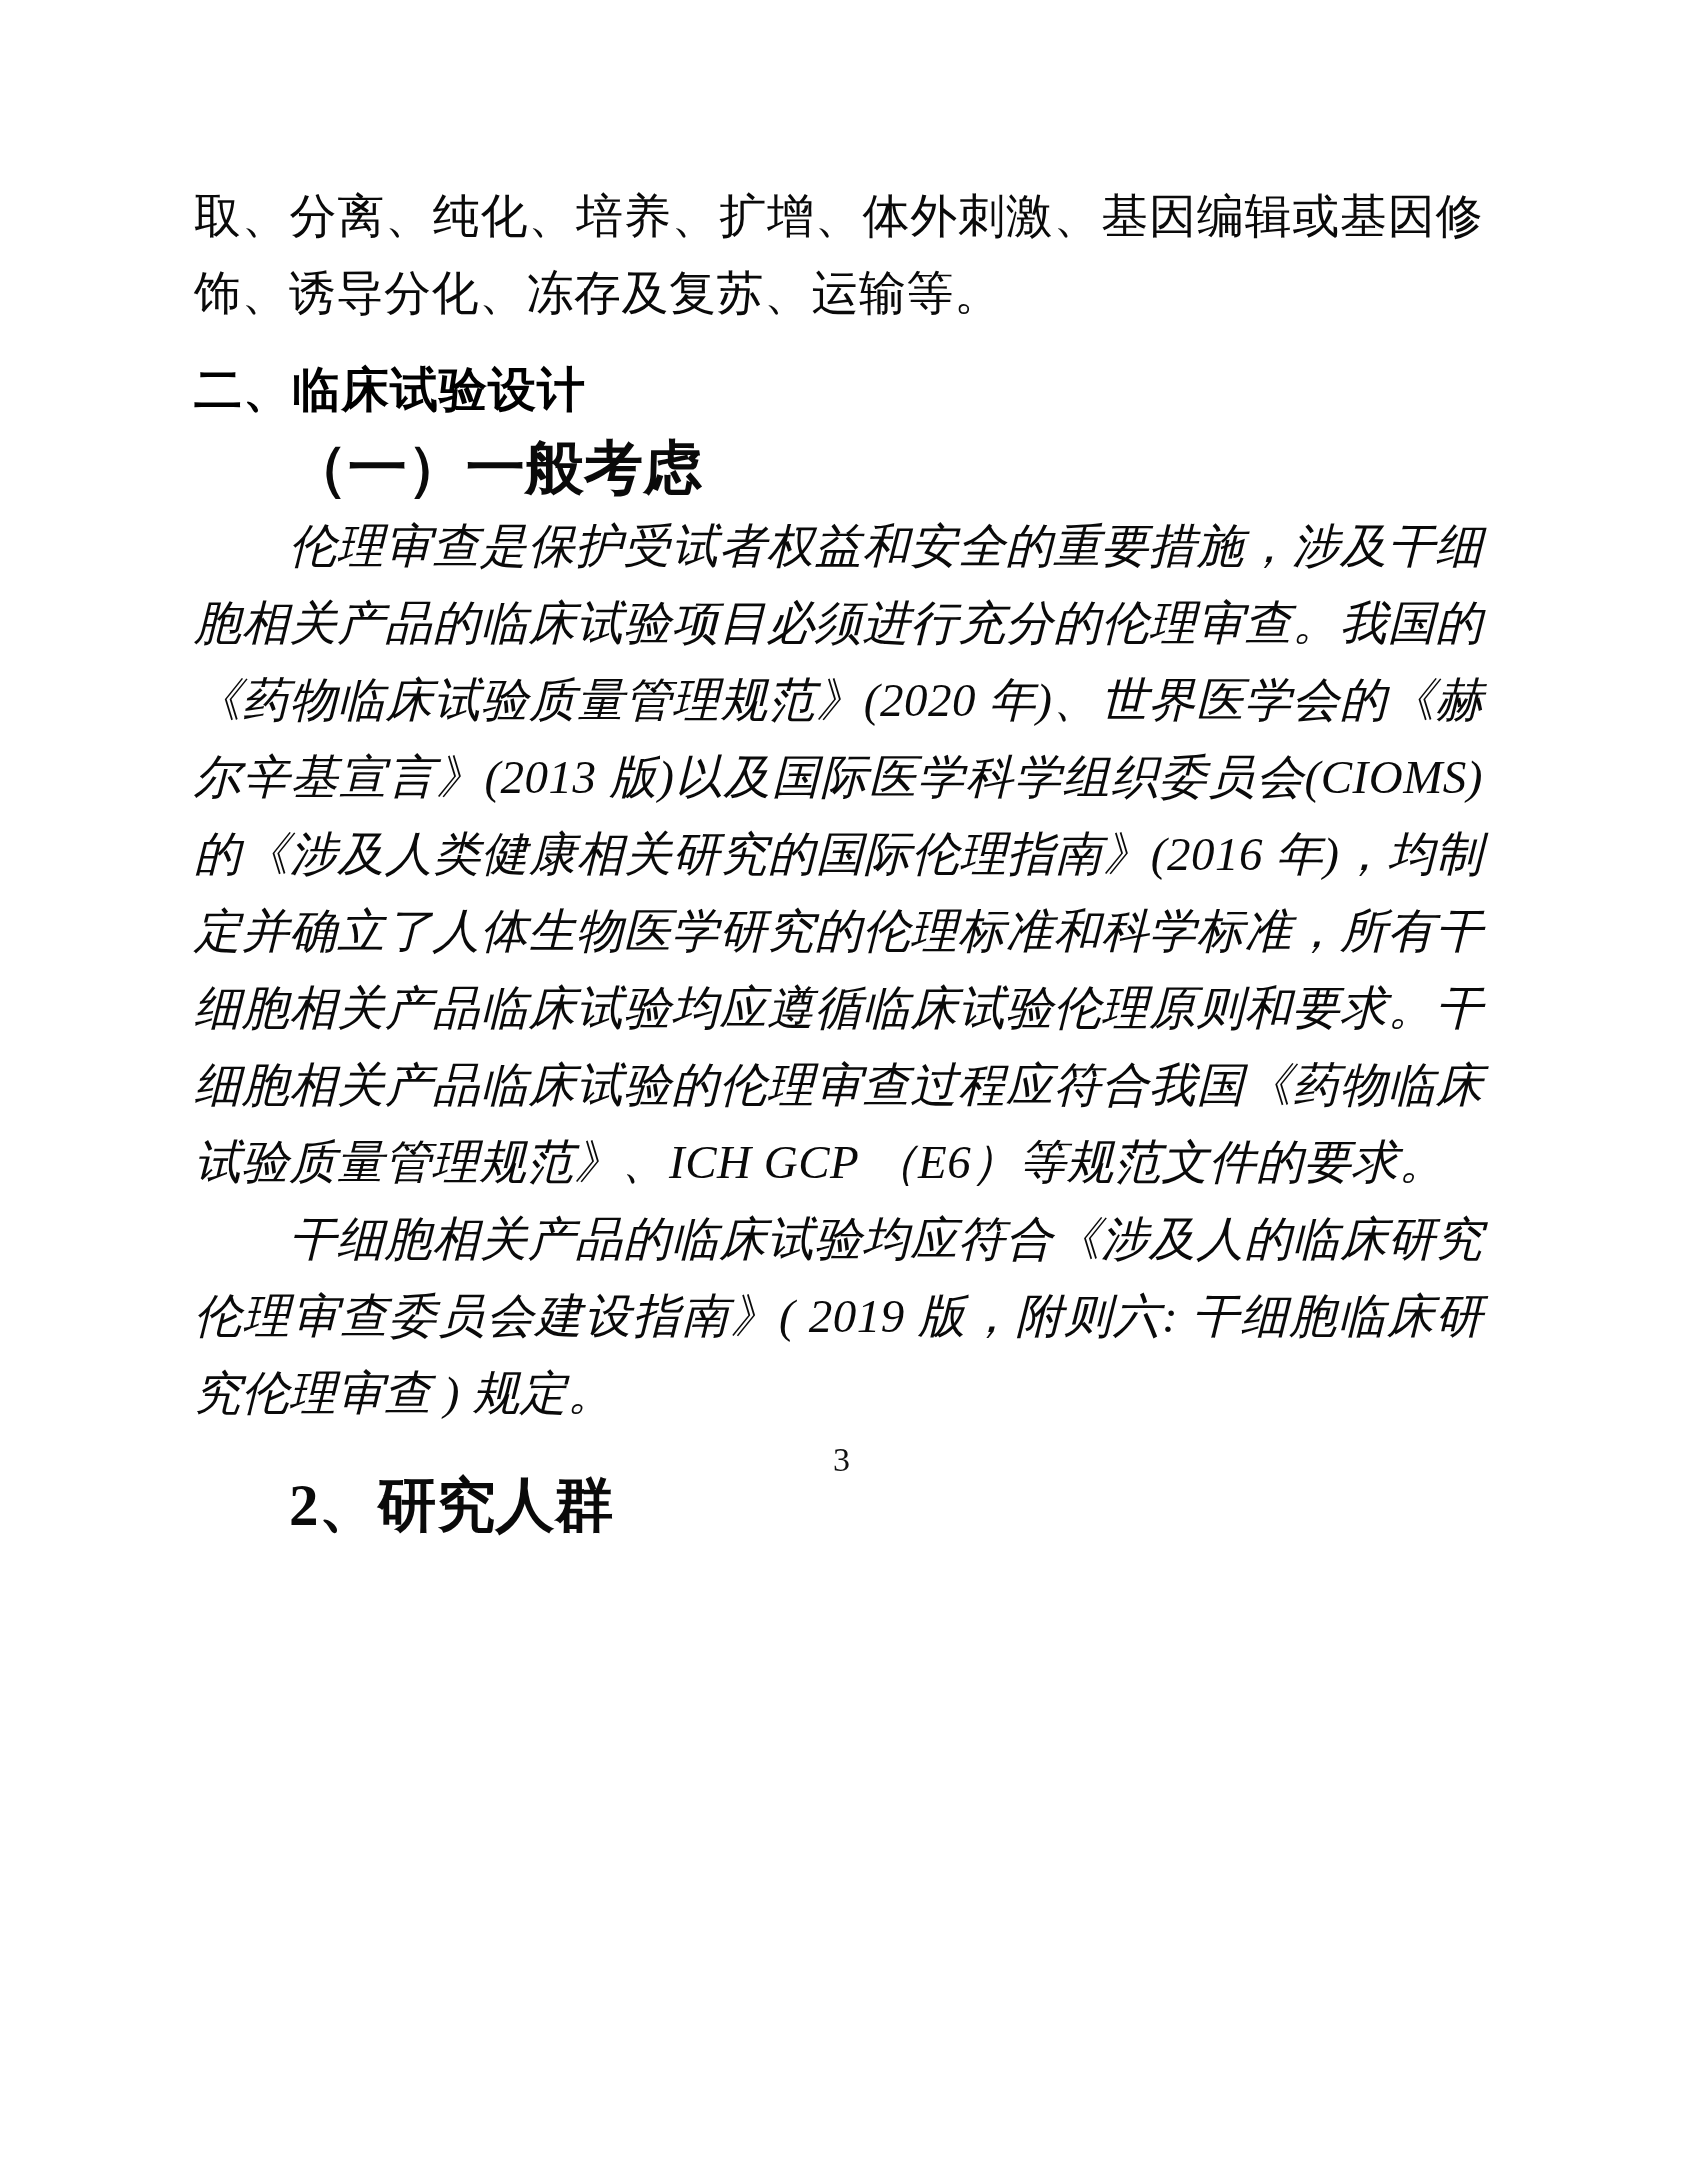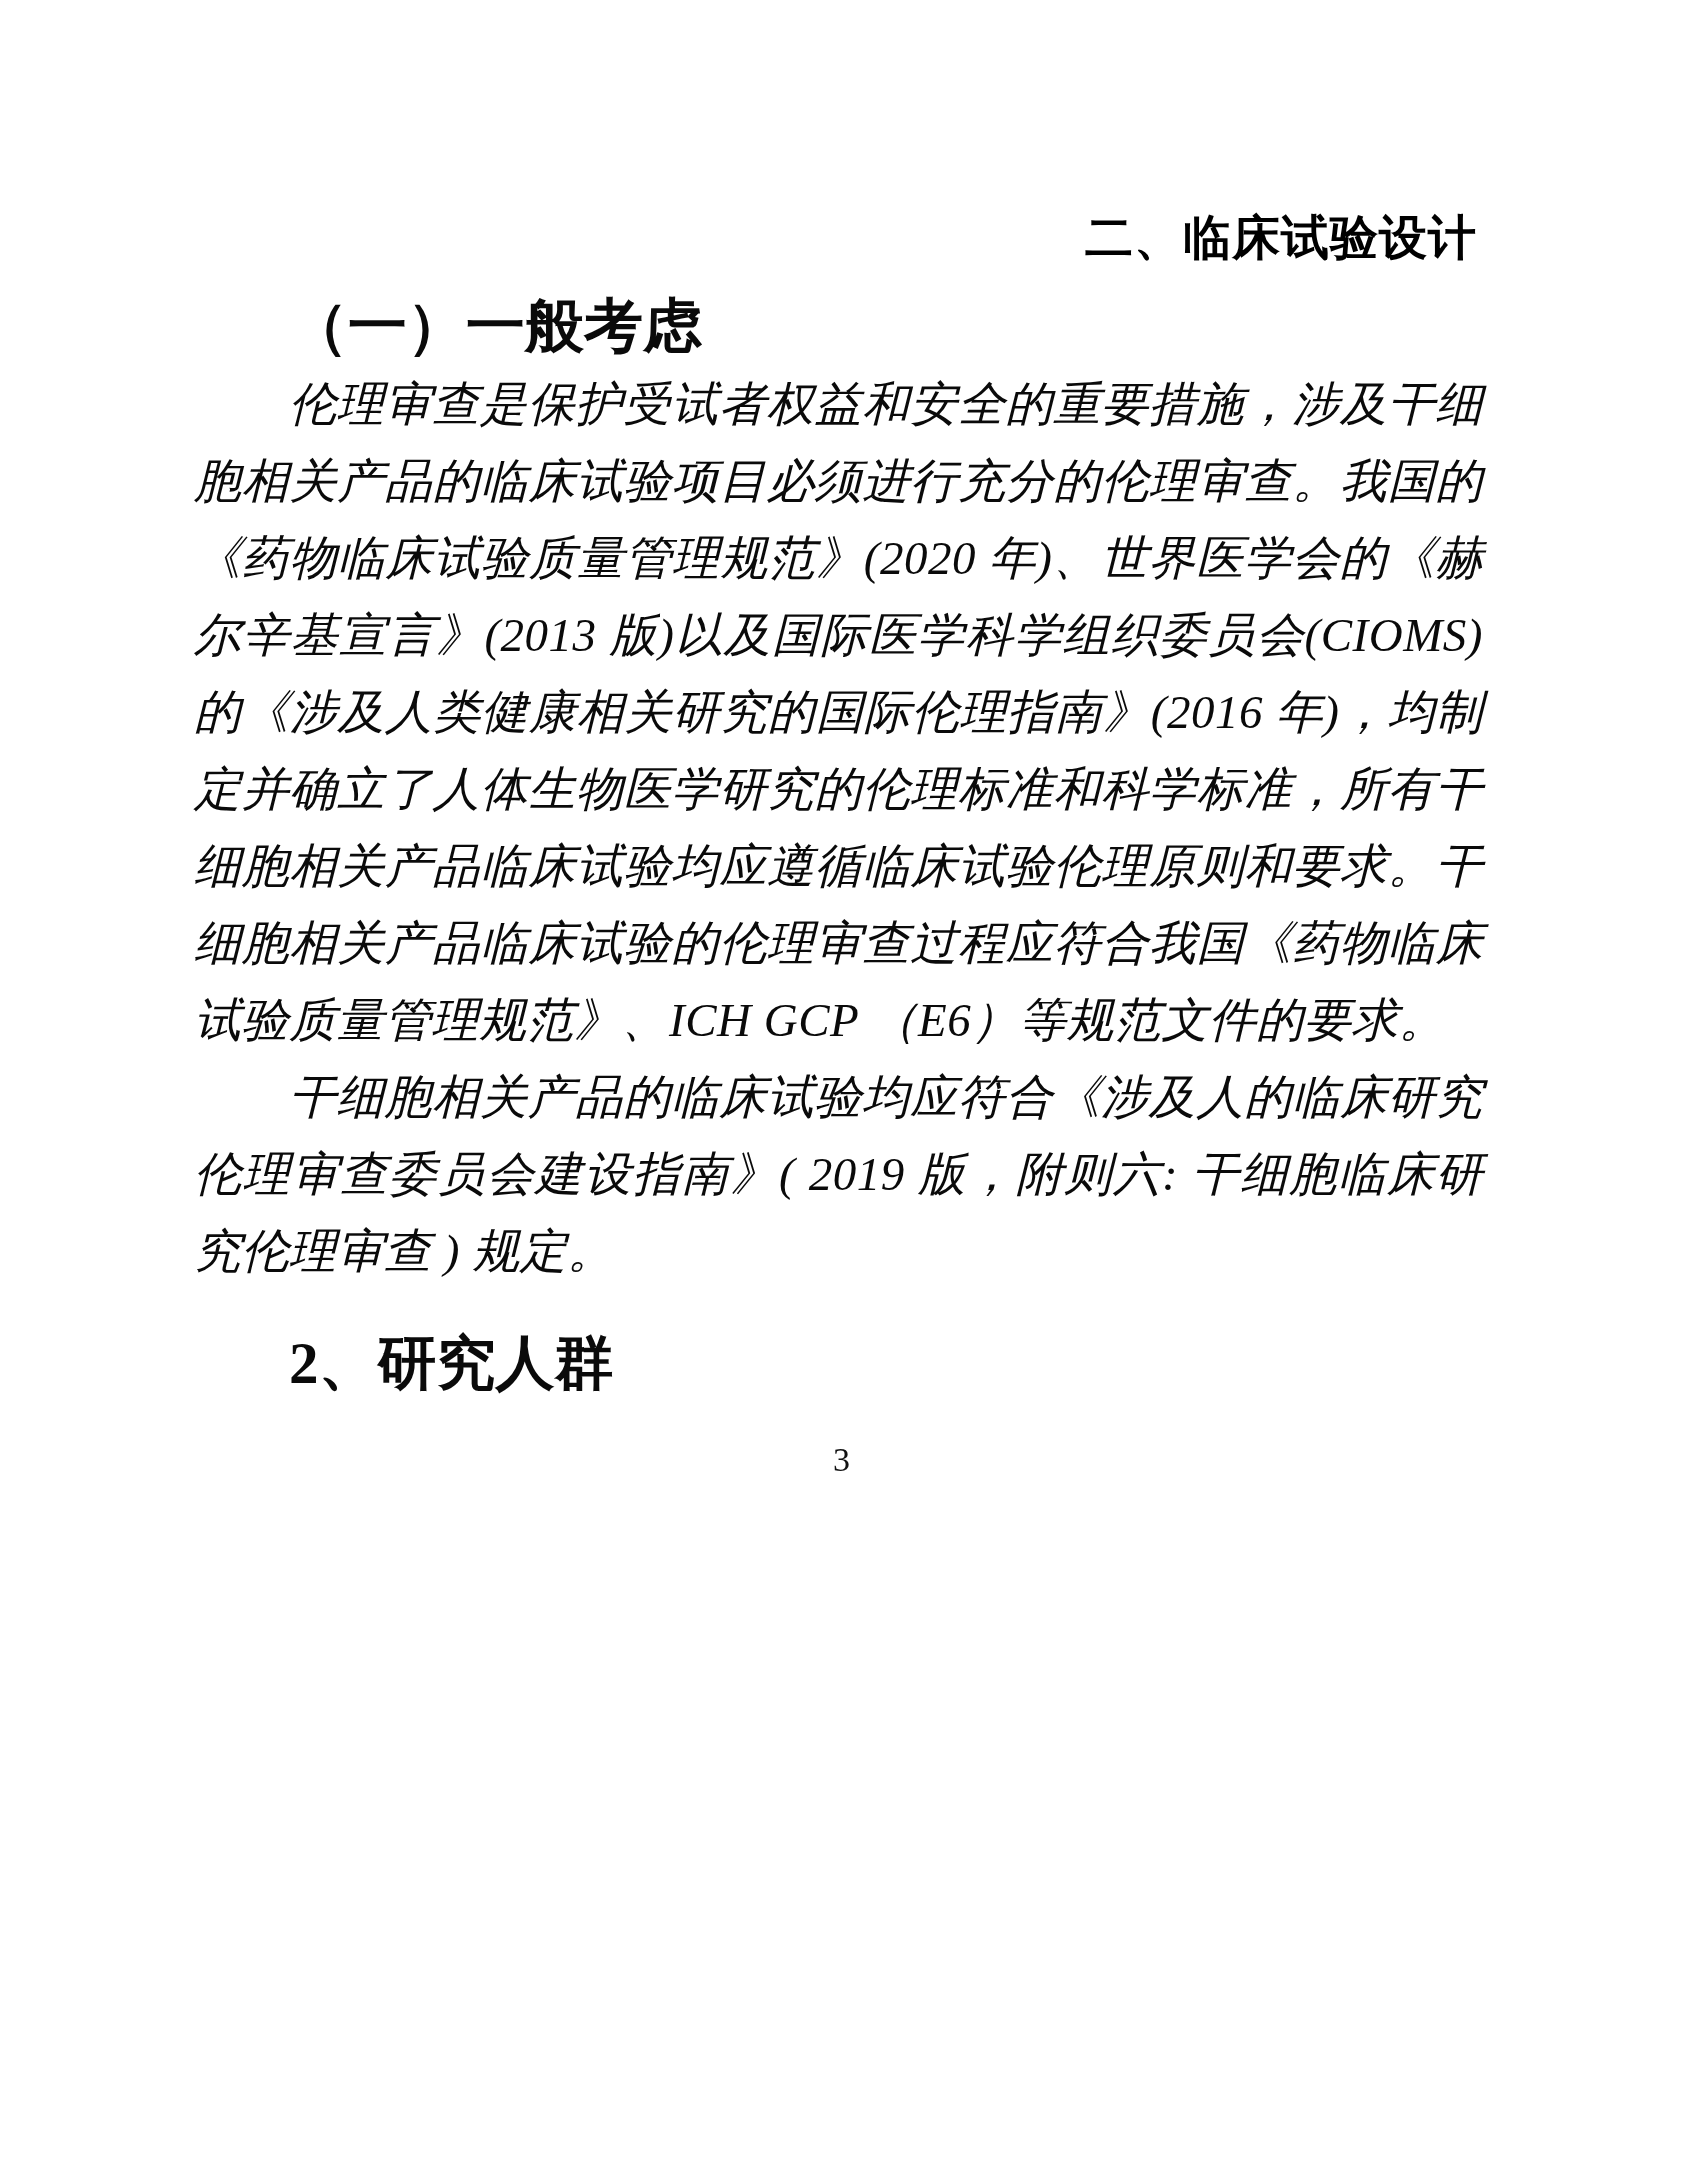--- a/index.html
+++ b/index.html
@@ -33,28 +33,27 @@
     text-align: justify;
     text-justify: inter-ideograph;
     margin: 0;
     color: #0a0a0a;
     font-weight: 400;
   }
   .para.indent2 { text-indent: 95px; font-style: italic; }
 
   
   .h-section {
-    font-family: Liberation Mono, monospace;
+    font-family: Liberation Serif, serif;
     font-size: 48px;
     line-height: 79px;
     font-weight: 700;
-    margin: 6px;
+    margin: 0;
     letter-spacing: 1px;
     color: #000000;
-    text-align: right;
   }
 
   .h-sub {
     font-family: "Liberation Serif", "DejaVu Serif", serif;
     font-size: 59px;
     line-height: 79px;
     margin: 0;
     text-indent: 95px;
     color: #0a0a0a;
   }
@@ -73,20 +72,21 @@
     color: #111111;
   }
 </style>
 </head>
 <body>
 
 <div class="page">
 
   <div class="content">
 
+    <p class="para">取、分离、纯化、培养、扩增、体外刺激、基因编辑或基因修饰、诱导分化、冻存及复苏、运输等。</p>
 
     <div class="spacer-sm"></div>
 
     <h2 class="h-section">二、临床试验设计</h2>
 
     <h3 class="h-sub">（一）一般考虑</h3>
 
 
     <p class="para indent2">伦理审查是保护受试者权益和安全的重要措施，涉及干细胞相关产品的临床试验项目必须进行充分的伦理审查。我国的《药物临床试验质量管理规范》(2020 年)、世界医学会的《赫尔辛基宣言》(2013 版)以及国际医学科学组织委员会(CIOMS)的《涉及人类健康相关研究的国际伦理指南》(2016 年)，均制定并确立了人体生物医学研究的伦理标准和科学标准，所有干细胞相关产品临床试验均应遵循临床试验伦理原则和要求。干细胞相关产品临床试验的伦理审查过程应符合我国《药物临床试验质量管理规范》、ICH GCP （E6）等规范文件的要求。</p>
 

